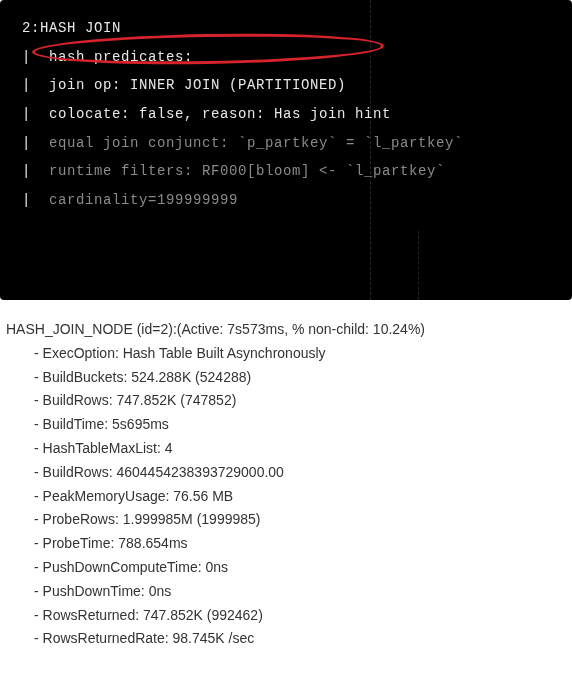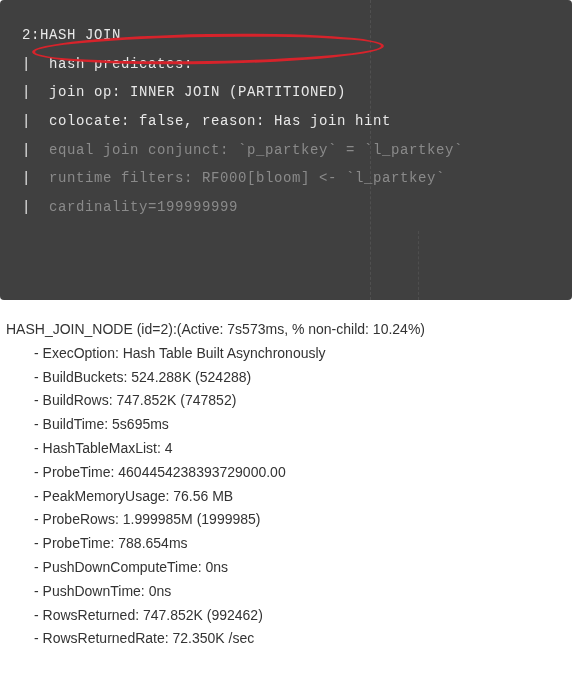--- a/index.html
+++ b/index.html
@@ -4,23 +4,23 @@
   <style>
     * { margin: 0; padding: 0; box-sizing: border-box; }
     body {
       width: 572px;
       height: 674px;
       font-family: ui-monospace, Menlo, Monaco, "Courier New", monospace;
       background: #ffffff;
       overflow: hidden;
     }
     .terminal {
-      background: #404040;
+      background: #000000;
       color: #e8e8e8;
-      padding: 21px 14px 18px 22px;
+      padding: 14px 14px 18px 22px;
       font-size: 14px;
       line-height: 2.05;
       letter-spacing: 0.6px;
       position: relative;
       border-radius: 4px;
       height: 300px;
     }
     .terminal .faded { color: #8a8a8a; }
     .terminal .line { white-space: pre; position: relative; }
     .terminal .pipe { display: inline-block; width: 2ch; color: #e8e8e8; }
@@ -81,22 +81,22 @@
 </div>
 
 <div class="stats">
   <div class="stats-header">HASH_JOIN_NODE (id=2):(Active: 7s573ms, % non-child: 10.24%)</div>
   <ul>
     <li>ExecOption: Hash Table Built Asynchronously</li>
     <li>BuildBuckets: 524.288K (524288)</li>
     <li>BuildRows: 747.852K (747852)</li>
     <li>BuildTime: 5s695ms</li>
     <li>HashTableMaxList: 4</li>
-    <li>ProbeTime: 4604454238393729000.00</li>
+    <li>BuildRows: 4604454238393729000.00</li>
     <li>PeakMemoryUsage: 76.56 MB</li>
     <li>ProbeRows: 1.999985M (1999985)</li>
     <li>ProbeTime: 788.654ms</li>
     <li>PushDownComputeTime: 0ns</li>
     <li>PushDownTime: 0ns</li>
     <li>RowsReturned: 747.852K (992462)</li>
-    <li>RowsReturnedRate: 72.350K /sec</li>
+    <li>RowsReturnedRate: 98.745K /sec</li>
   </ul>
 </div>
 
 </body></html>

